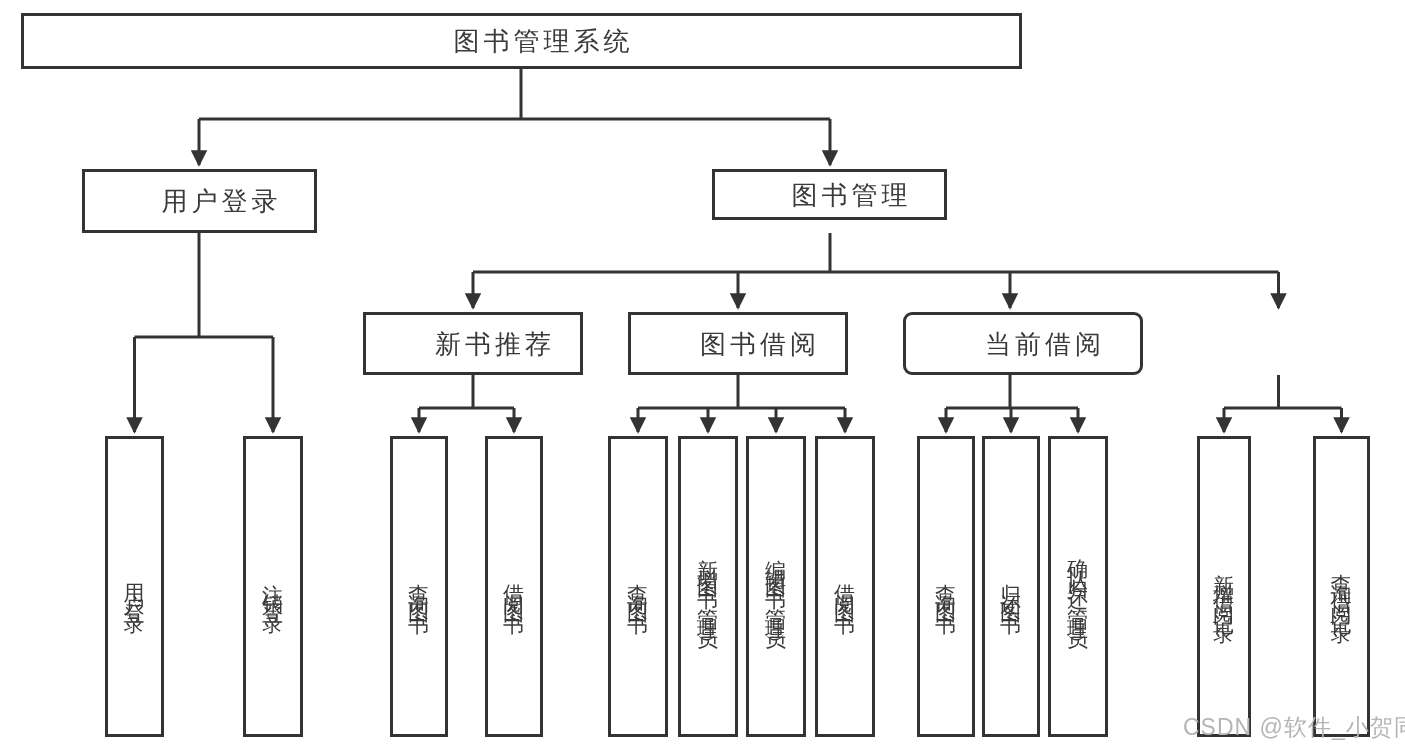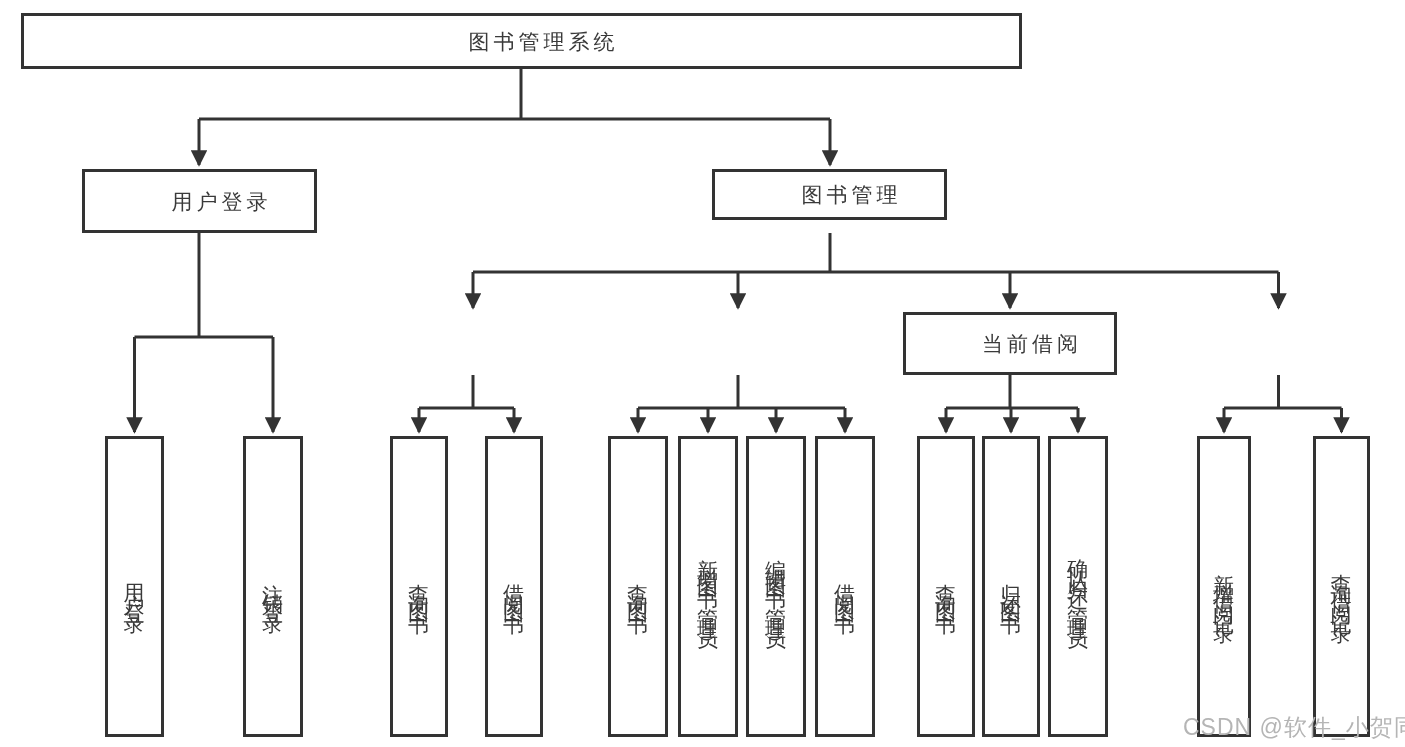--- a/index.html
+++ b/index.html
@@ -28,21 +28,21 @@
     position: absolute;
     box-sizing: border-box;
     border: 3px solid var(--line);
     background: #ffffff;
     display: flex;
     align-items: center;
     justify-content: center;
     color: var(--text);
   }
   .hbox {
-    font-size: 21px;
+    font-size: 26px;
     letter-spacing: 4px;
     line-height: 1;
     white-space: nowrap;
     padding-left: 44px;
   }
   .vbox {
     font-size: 21px;
     line-height: 1;
     writing-mode: vertical-rl;
     text-orientation: mixed;
@@ -113,21 +113,23 @@
       <path d="M1224,408 L1224,432" marker-end="url(#arrow)"></path>
       <path d="M1341.5,408 L1341.5,432" marker-end="url(#arrow)"></path>
     </g>
   </svg>
 
   <div class="node hbox" style="left:21px; top:13px; width:1001px; height:56px;">图书管理系统</div>
 
   <div class="node hbox" style="left:82px; top:169px; width:235px; height:64px;">用户登录</div>
   <div class="node hbox" style="left:712px; top:169px; width:235px; height:51px;">图书管理</div>
 
-  <div class="node hbox" style="left:903px; top:312px; width:214px; height:63px;">当前借阅</div>
+  <div class="node hbox" style="left:363px; top:312px; width:220px; height:63px;">新书推荐</div>
+  <div class="node hbox" style="left:628px; top:312px; width:220px; height:63px;">图书借阅</div>
+  <div class="node hbox" style="left:903px; top:312px; width:240px; height:63px;border-radius:9px;">当前借阅</div>
 
   <div class="node vbox" style="left:105px; top:436px; width:59px; height:301px;">用户登录</div>
   <div class="node vbox" style="left:243px; top:436px; width:60px; height:301px;">注销登录</div>
 
   <div class="node vbox" style="left:390px; top:436px; width:58px; height:301px;">查询图书</div>
   <div class="node vbox" style="left:485px; top:436px; width:58px; height:301px;">借阅图书</div>
 
   <div class="node vbox" style="left:608px; top:436px; width:60px; height:301px;">查询图书</div>
   <div class="node vbox" style="left:678px; top:436px; width:60px; height:301px;">新增图书（管理员）</div>
   <div class="node vbox" style="left:746px; top:436px; width:60px; height:301px;">编辑图书（管理员）</div>

